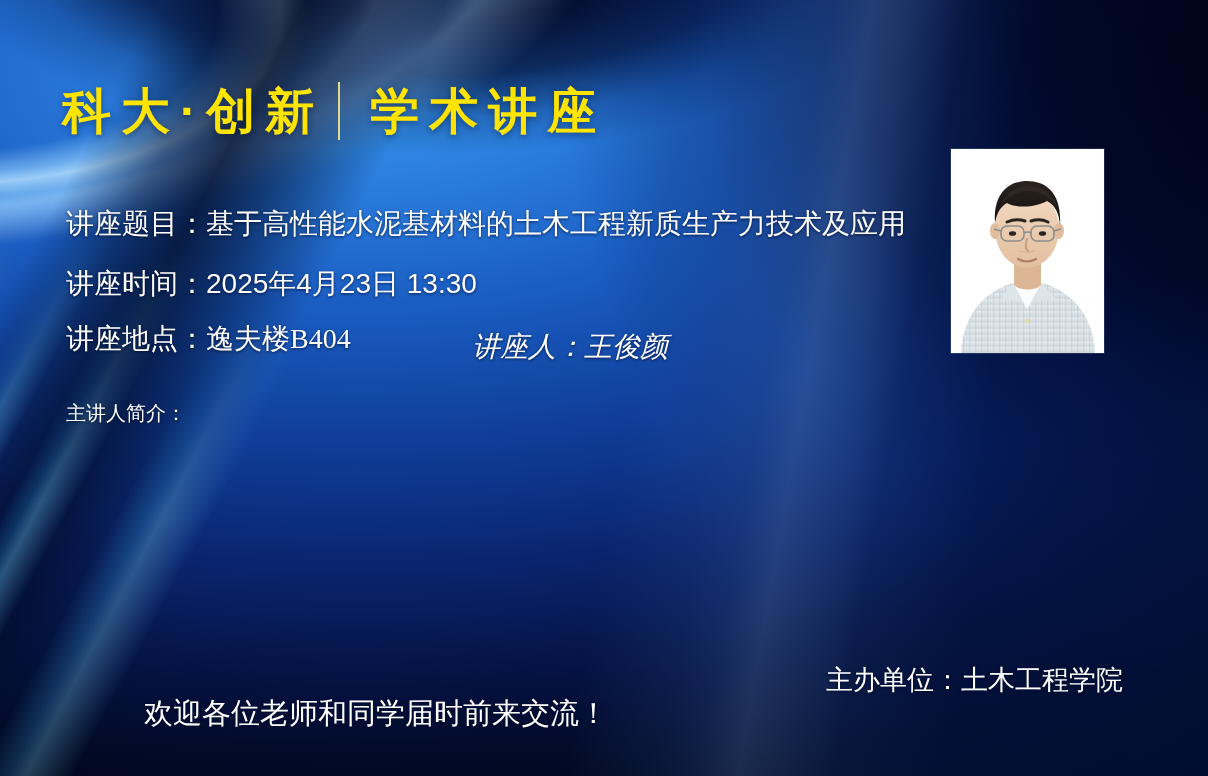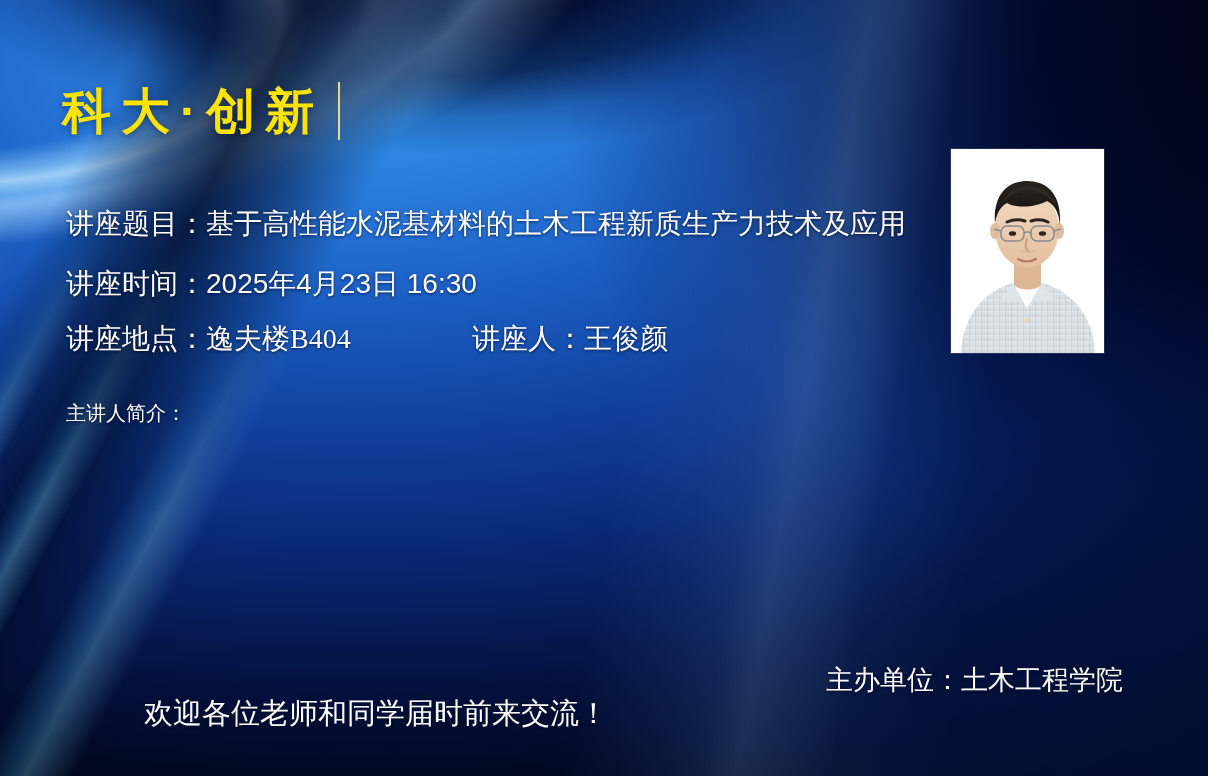--- a/index.html
+++ b/index.html
@@ -144,21 +144,21 @@
 
   .lines{position:absolute;left:0;top:0;width:1208px;}
 
   .l-row{
     position:absolute;color:#ffffff;white-space:nowrap;
     text-shadow:0 1px 3px rgba(0,10,45,0.75);
   }
   .topic{left:66px;top:205px;font-size:28px;}
   .time{left:66px;top:265px;font-size:28px;}
   .place{left:66px;top:320px;font-size:28px;font-family:Liberation Serif, serif;}
-  .speaker{left:472px;top:320px;font-size:28px;}
+  .speaker{left:472px;top:328px;font-size:28px;font-style:italic;}
   .bio-head{left:66px;top:372px;font-size:20px;margin-top:28px;}
 
   .bio{
     position:absolute;left:64px;top:424px;width:1100px;
     color:#ffffff;font-size:27px;line-height:38px;
     text-align:justify;
     text-shadow:0 1px 3px rgba(0,10,45,0.75);
   }
   .bio-p{margin:0;text-indent:2em;}
 
@@ -192,20 +192,21 @@
   <div class="bg bg-streaks"></div>
   <div class="bg bg-streaks2"></div>
   <div class="bg bg-sweep"></div>
   <div class="bg bg-vignette"></div>
 
   <div class="content">
 
     <div class="title-row">
       <span class="title-main">科大·创新</span>
       <span class="title-divider"></span>
+      <span class="title-sub">学术讲座</span>
     </div>
 
     <div class="photo">
       <svg viewBox="0 0 153 204" preserveAspectRatio="xMidYMid slice">
         <defs>
           <linearGradient id="shirtG" x1="0" y1="0" x2="0" y2="1">
             <stop offset="0%" stop-color="#e9eef1"></stop>
             <stop offset="100%" stop-color="#cfd8dd"></stop>
           </linearGradient>
           <linearGradient id="skinG" x1="0" y1="0" x2="0" y2="1">
@@ -260,21 +261,21 @@
       </svg>
     </div>
 
     <div class="lines">
 
       <div class="l-row topic">
         <span>讲座题目：</span><span>基于高性能水泥基材料的土木工程新质生产力技术及应用</span>
       </div>
 
       <div class="l-row time">
-        <span>讲座时间：</span><span>2025年4月23日 16:30</span>
+        <span>讲座时间：</span><span>2025年4月23日 13:30</span>
       </div>
 
       <div class="l-row place">
         <span>讲座地点：</span><span>逸夫楼B404</span>
       </div>
 
       <div class="l-row speaker">
         <span>讲座人：</span><span>王俊颜</span>
       </div>
 

